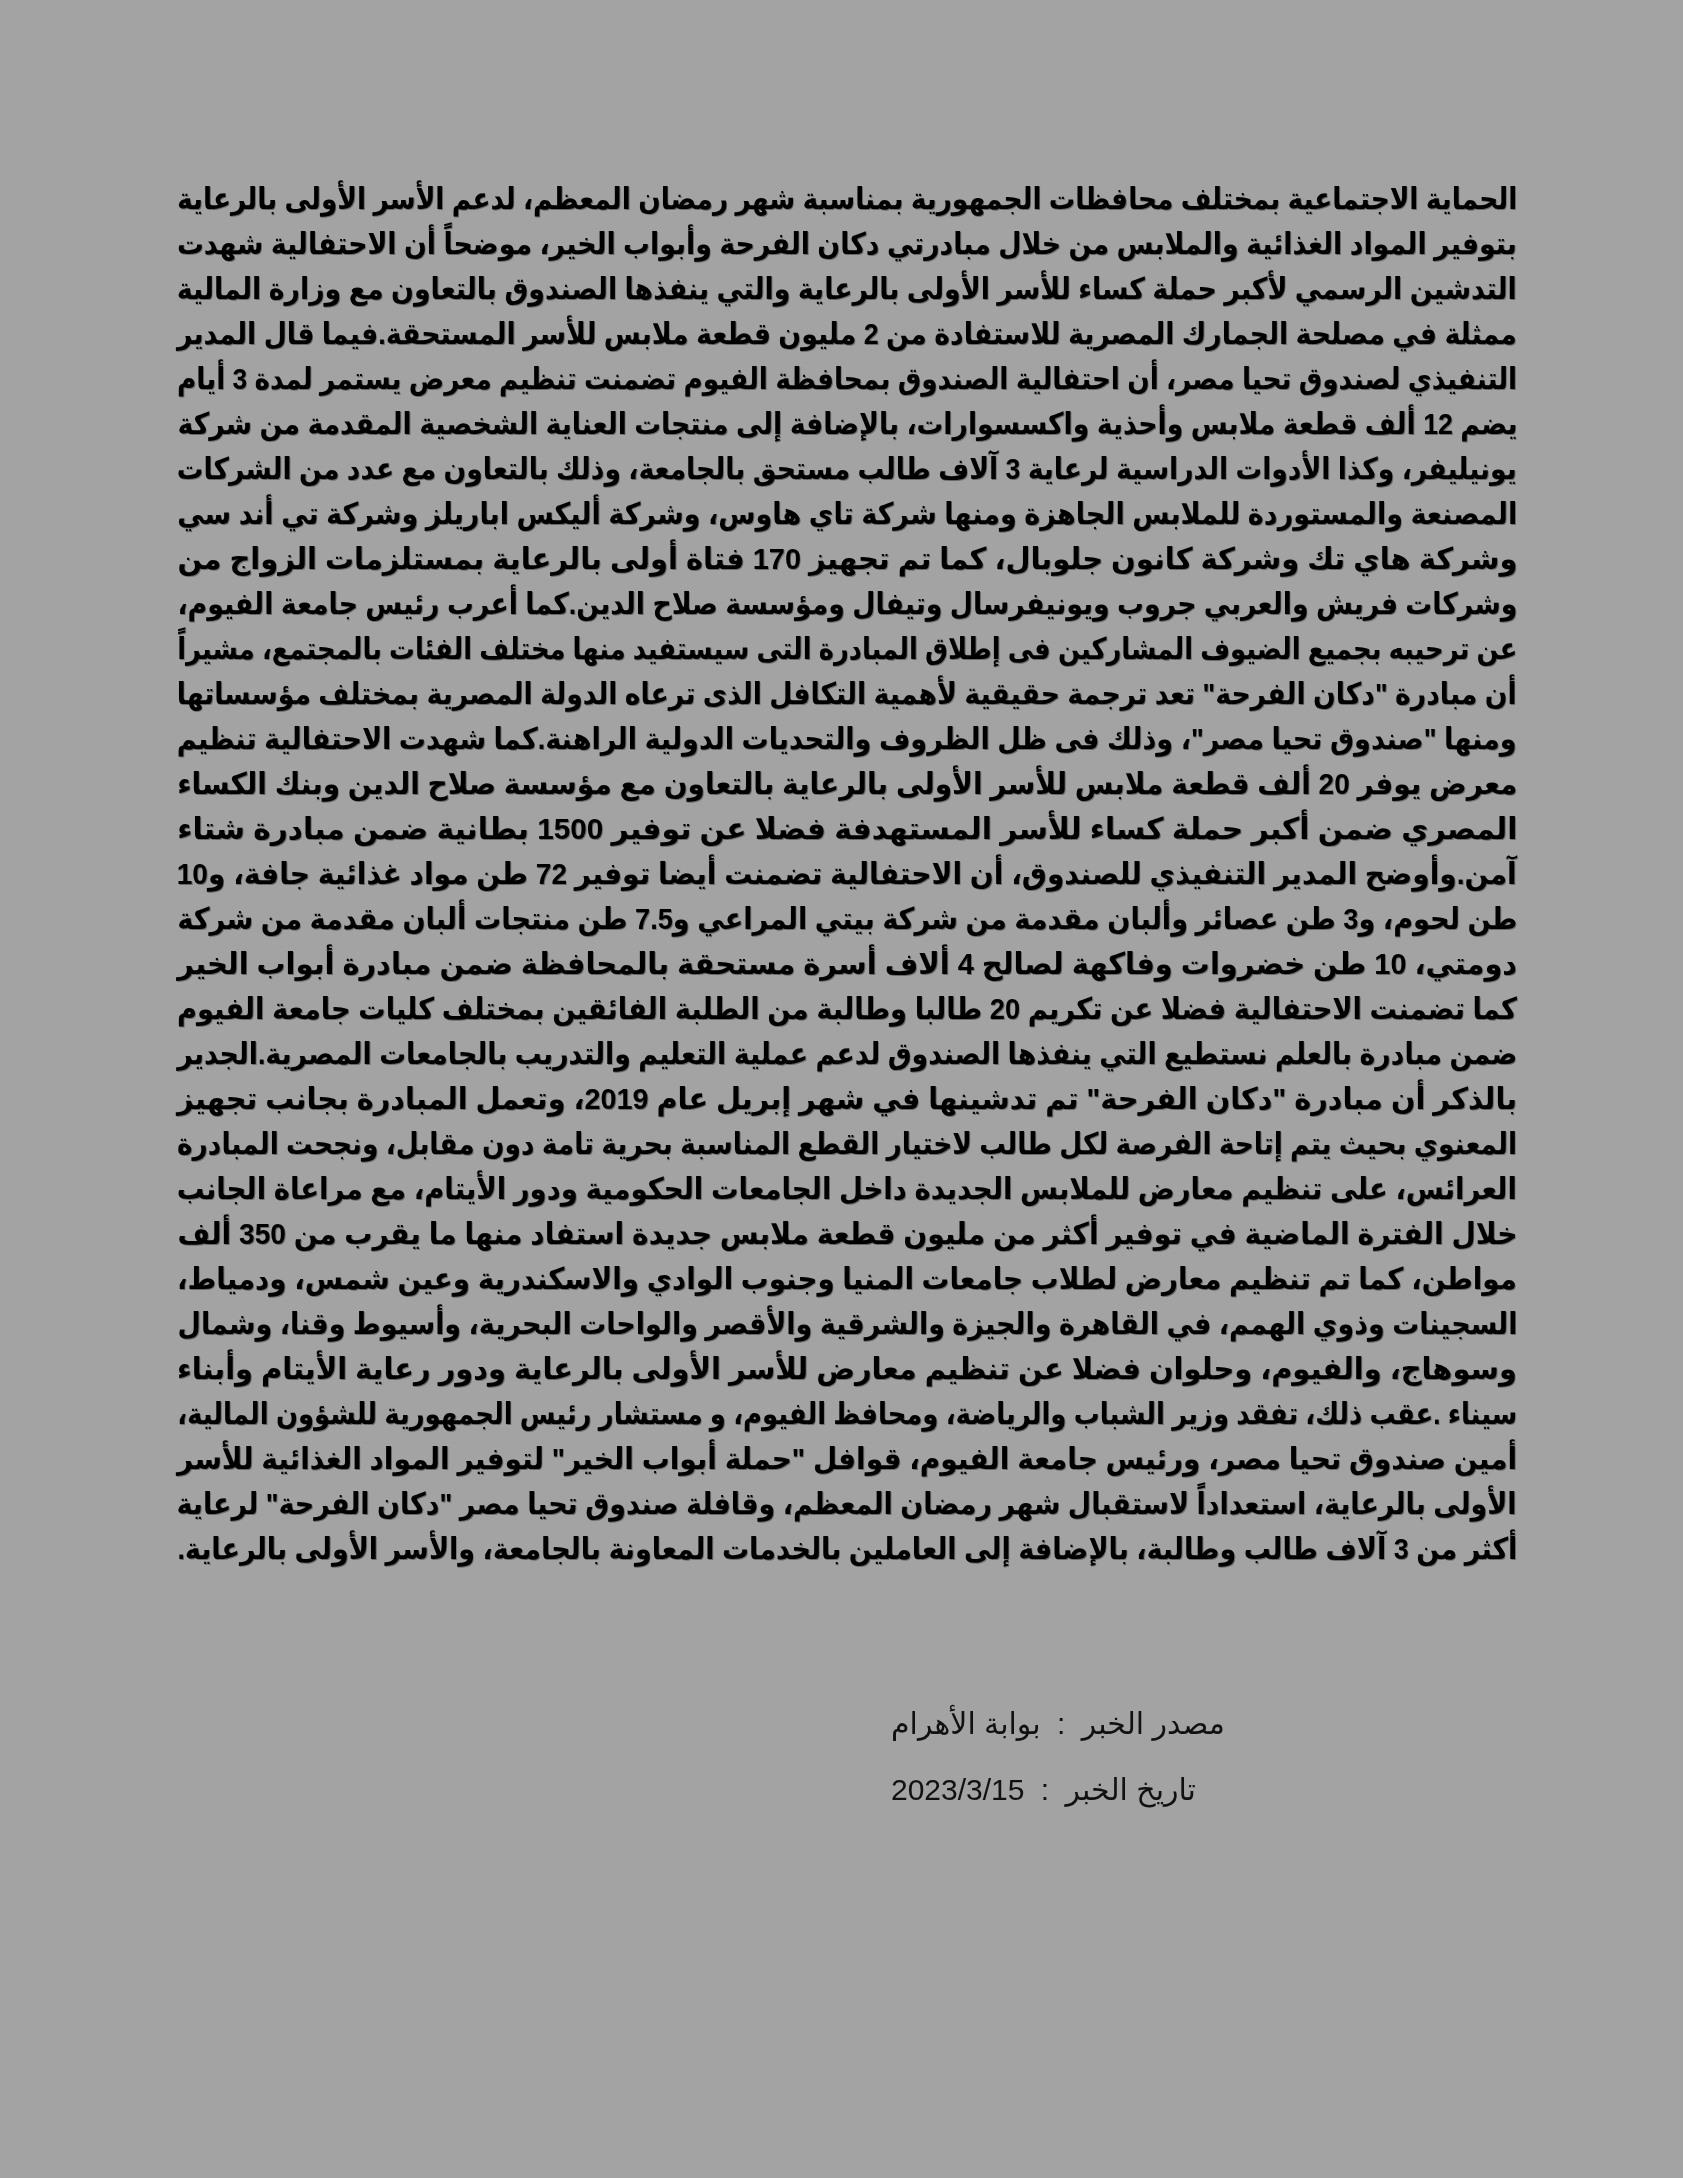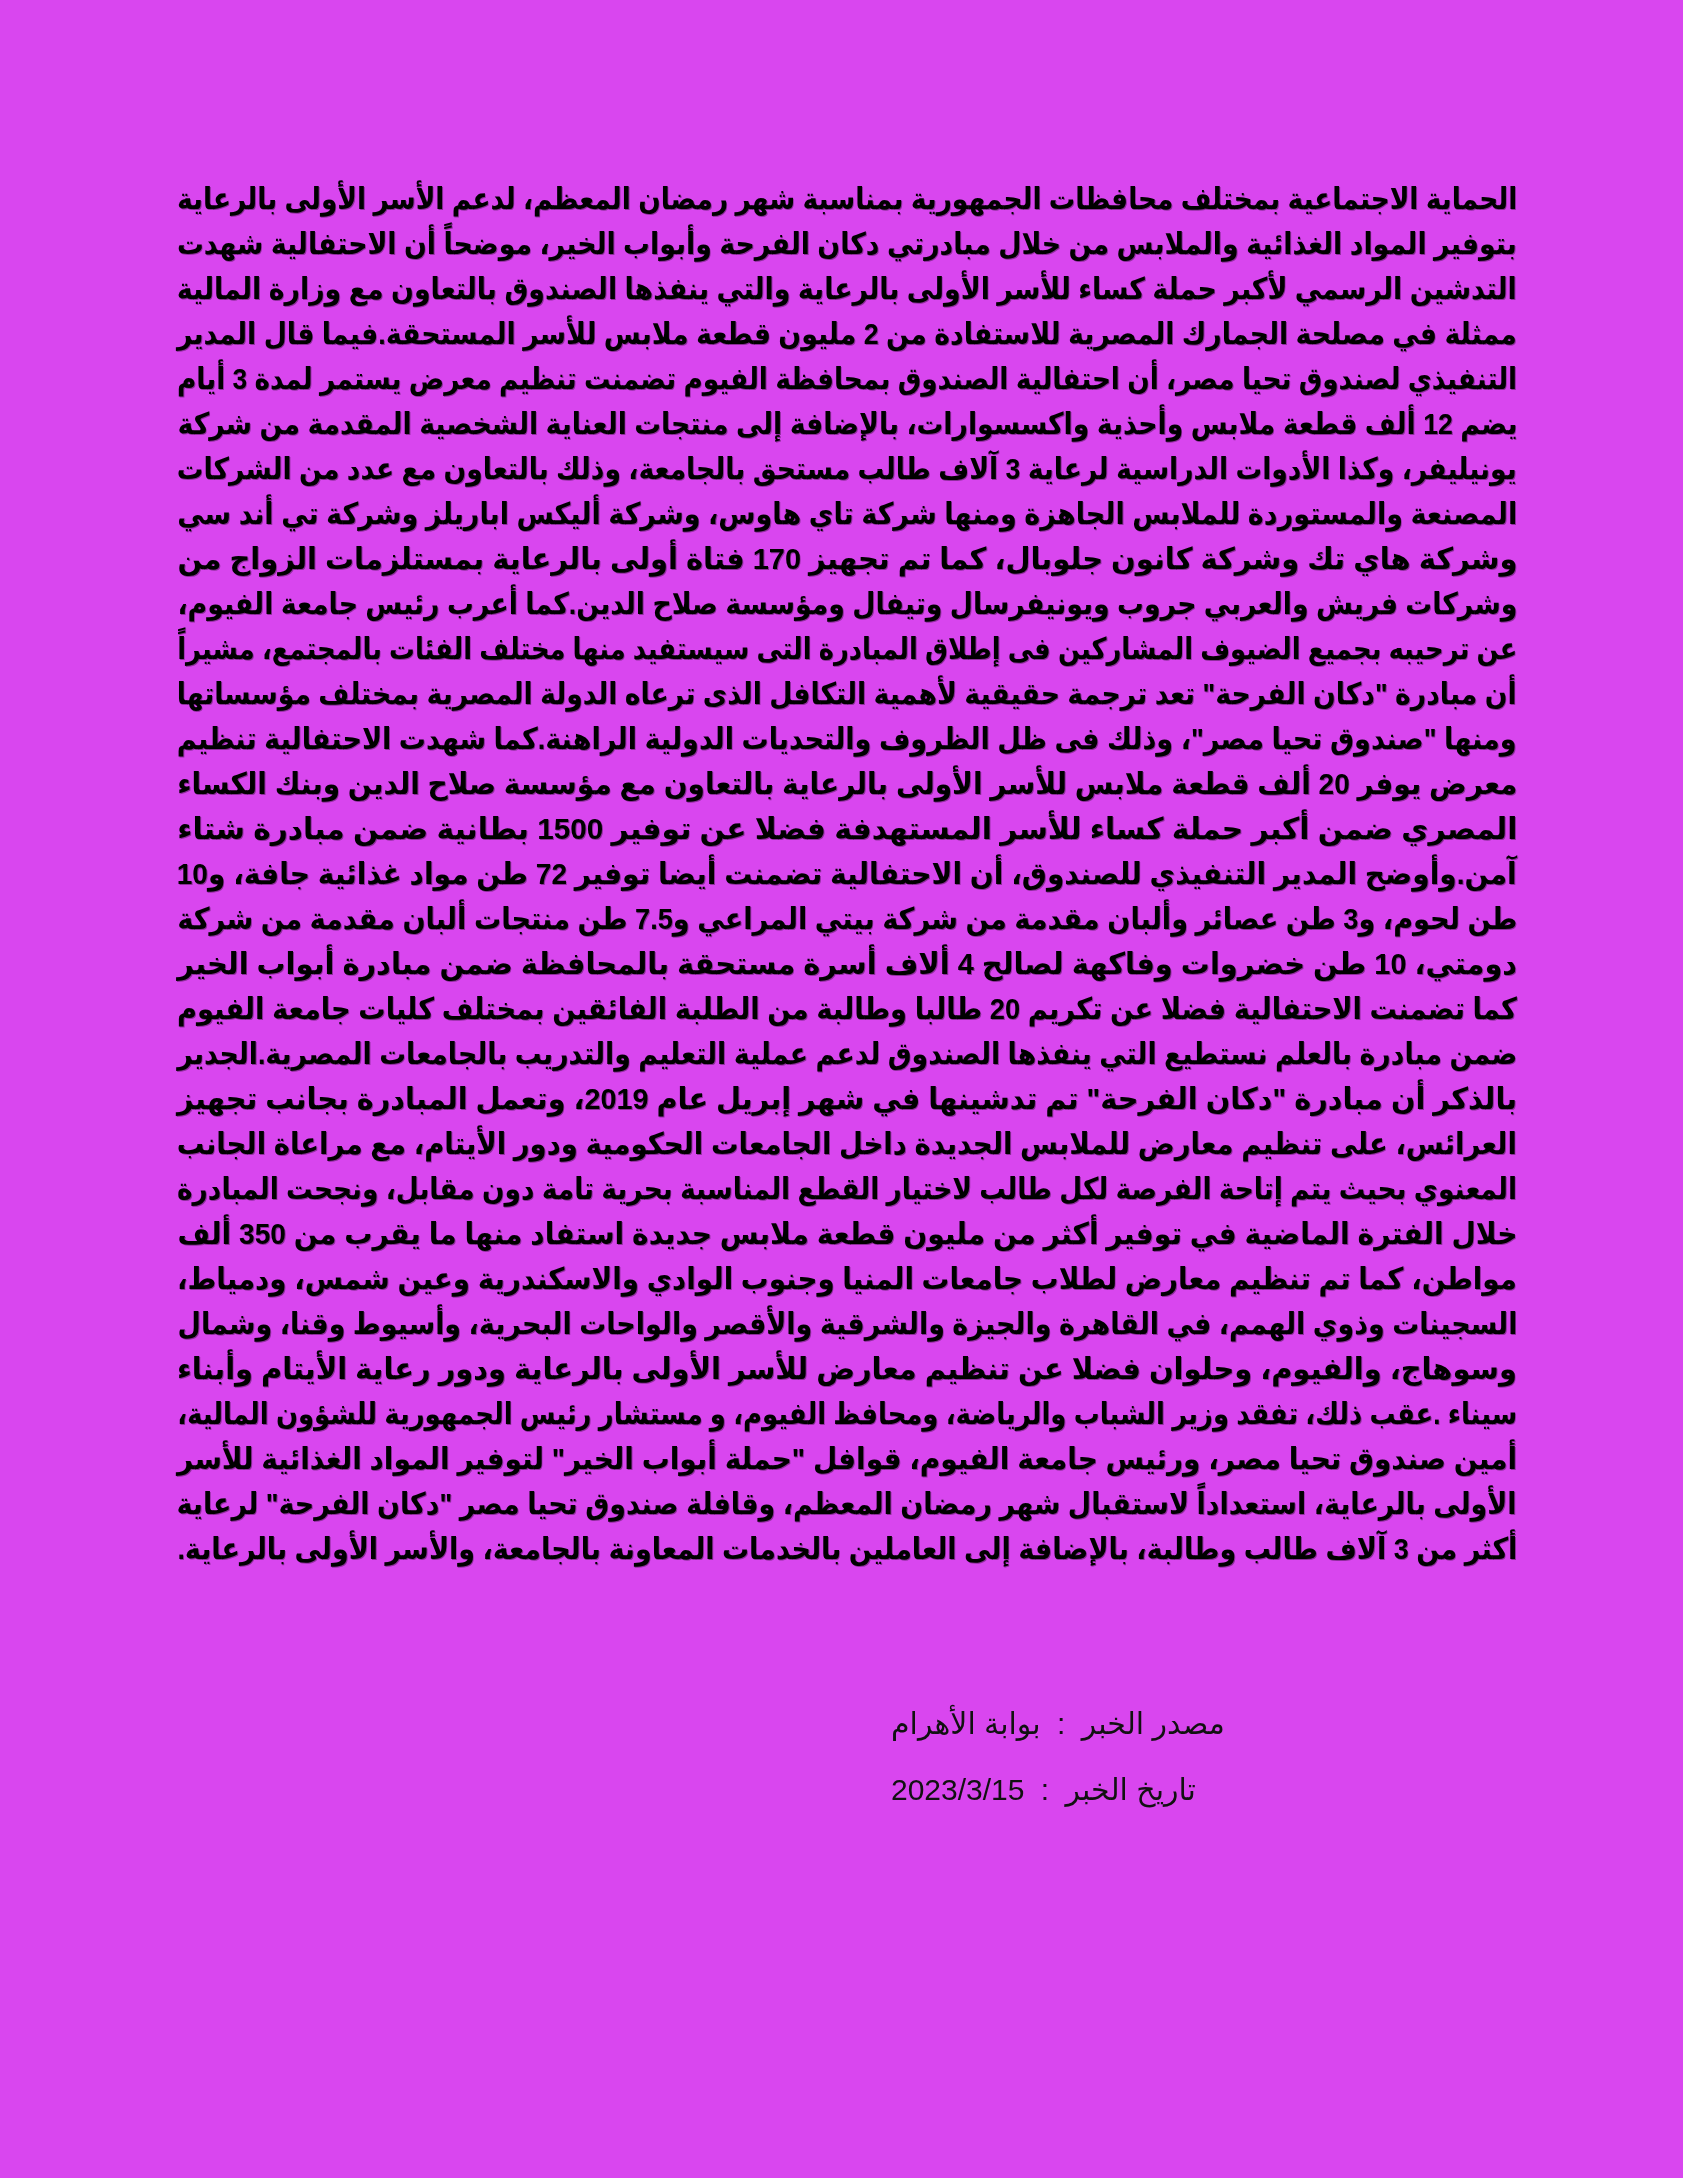--- a/index.html
+++ b/index.html
@@ -13,21 +13,21 @@
       position: relative;
       overflow: hidden;
       color: #000000;
       font-family: "Liberation Sans", "DejaVu Sans", sans-serif;
     }
     .page {
       position: absolute;
       left: 0; top: 0;
       width: 1683px;
       height: 2178px;
-      background: #d946ef;
+      background: #a3a3a3;
     }
     .article {
       position: absolute;
       top: 176px;
       left: 190px;
       width: 1327px;
       direction: rtl;
     }
     .line {
       display: block;
@@ -78,22 +78,22 @@
       <div class="line"><span style="white-space: nowrap; display: inline-block; transform-origin: right center; transform: scaleX(0.8894);">أن مبادرة "دكان الفرحة" تعد ترجمة حقيقية لأهمية التكافل الذى ترعاه الدولة المصرية بمختلف مؤسساتها</span></div>
       <div class="line"><span style="white-space: nowrap; display: inline-block; transform-origin: right center; transform: scaleX(0.9019);">ومنها "صندوق تحيا مصر"، وذلك فى ظل الظروف والتحديات الدولية الراهنة.كما شهدت الاحتفالية تنظيم</span></div>
       <div class="line"><span style="white-space: nowrap; display: inline-block; transform-origin: right center; transform: scaleX(0.933);">معرض يوفر 20 ألف قطعة ملابس للأسر الأولى بالرعاية بالتعاون مع مؤسسة صلاح الدين وبنك الكساء</span></div>
       <div class="line"><span style="white-space: nowrap; display: inline-block; transform-origin: right center; transform: scaleX(0.9894);">المصري ضمن أكبر حملة كساء للأسر المستهدفة فضلا عن توفير 1500 بطانية ضمن مبادرة شتاء</span></div>
       <div class="line"><span style="white-space: nowrap; display: inline-block; transform-origin: right center; transform: scaleX(0.9353);">آمن.وأوضح المدير التنفيذي للصندوق، أن الاحتفالية تضمنت أيضا توفير 72 طن مواد غذائية جافة، و10</span></div>
       <div class="line"><span style="white-space: nowrap; display: inline-block; transform-origin: right center; transform: scaleX(0.9052);">طن لحوم، و3 طن عصائر وألبان مقدمة من شركة بيتي المراعي و7.5 طن منتجات ألبان مقدمة من شركة</span></div>
       <div class="line"><span style="white-space: nowrap; display: inline-block; transform-origin: right center; transform: scaleX(0.9632);">دومتي، 10 طن خضروات وفاكهة لصالح 4 ألاف أسرة مستحقة بالمحافظة ضمن مبادرة أبواب الخير</span></div>
       <div class="line"><span style="white-space: nowrap; display: inline-block; transform-origin: right center; transform: scaleX(0.9091);">كما تضمنت الاحتفالية فضلا عن تكريم 20 طالبا وطالبة من الطلبة الفائقين بمختلف كليات جامعة الفيوم</span></div>
       <div class="line"><span style="white-space: nowrap; display: inline-block; transform-origin: right center; transform: scaleX(0.892);">ضمن مبادرة بالعلم نستطيع التي ينفذها الصندوق لدعم عملية التعليم والتدريب بالجامعات المصرية.الجدير</span></div>
       <div class="line"><span style="white-space: nowrap; display: inline-block; transform-origin: right center; transform: scaleX(0.9592);">بالذكر أن مبادرة "دكان الفرحة" تم تدشينها في شهر إبريل عام 2019، وتعمل المبادرة بجانب تجهيز</span></div>
+      <div class="line"><span style="white-space: nowrap; display: inline-block; transform-origin: right center; transform: scaleX(0.8804);">المعنوي بحيث يتم إتاحة الفرصة لكل طالب لاختيار القطع المناسبة بحرية تامة دون مقابل، ونجحت المبادرة</span></div>
       <div class="line"><span style="white-space: nowrap; display: inline-block; transform-origin: right center; transform: scaleX(0.9167);">العرائس، على تنظيم معارض للملابس الجديدة داخل الجامعات الحكومية ودور الأيتام، مع مراعاة الجانب</span></div>
-      <div class="line"><span style="white-space: nowrap; display: inline-block; transform-origin: right center; transform: scaleX(0.8804);">المعنوي بحيث يتم إتاحة الفرصة لكل طالب لاختيار القطع المناسبة بحرية تامة دون مقابل، ونجحت المبادرة</span></div>
       <div class="line"><span style="white-space: nowrap; display: inline-block; transform-origin: right center; transform: scaleX(0.9374);">خلال الفترة الماضية في توفير أكثر من مليون قطعة ملابس جديدة استفاد منها ما يقرب من 350 ألف</span></div>
       <div class="line"><span style="white-space: nowrap; display: inline-block; transform-origin: right center; transform: scaleX(0.9242);">مواطن، كما تم تنظيم معارض لطلاب جامعات المنيا وجنوب الوادي والاسكندرية وعين شمس، ودمياط،</span></div>
       <div class="line"><span style="white-space: nowrap; display: inline-block; transform-origin: right center; transform: scaleX(0.8972);">السجينات وذوي الهمم، في القاهرة والجيزة والشرقية والأقصر والواحات البحرية، وأسيوط وقنا، وشمال</span></div>
       <div class="line"><span style="white-space: nowrap; display: inline-block; transform-origin: right center; transform: scaleX(0.9627);">وسوهاج، والفيوم، وحلوان فضلا عن تنظيم معارض للأسر الأولى بالرعاية ودور رعاية الأيتام وأبناء</span></div>
       <div class="line"><span style="white-space: nowrap; display: inline-block; transform-origin: right center; transform: scaleX(0.8633);">سيناء .عقب ذلك، تفقد وزير الشباب والرياضة، ومحافظ الفيوم، و مستشار رئيس الجمهورية للشؤون المالية،</span></div>
       <div class="line"><span style="white-space: nowrap; display: inline-block; transform-origin: right center; transform: scaleX(0.9312);">أمين صندوق تحيا مصر، ورئيس جامعة الفيوم، قوافل "حملة أبواب الخير" لتوفير المواد الغذائية للأسر</span></div>
       <div class="line"><span style="white-space: nowrap; display: inline-block; transform-origin: right center; transform: scaleX(0.8966);">الأولى بالرعاية، استعداداً لاستقبال شهر رمضان المعظم، وقافلة صندوق تحيا مصر "دكان الفرحة" لرعاية</span></div>
       <div class="line last"><span style="white-space: nowrap; display: inline-block; transform-origin: right center; transform: scaleX(0.8991);">أكثر من 3 آلاف طالب وطالبة، بالإضافة إلى العاملين بالخدمات المعاونة بالجامعة، والأسر الأولى بالرعاية.</span></div>
     </div>
 

